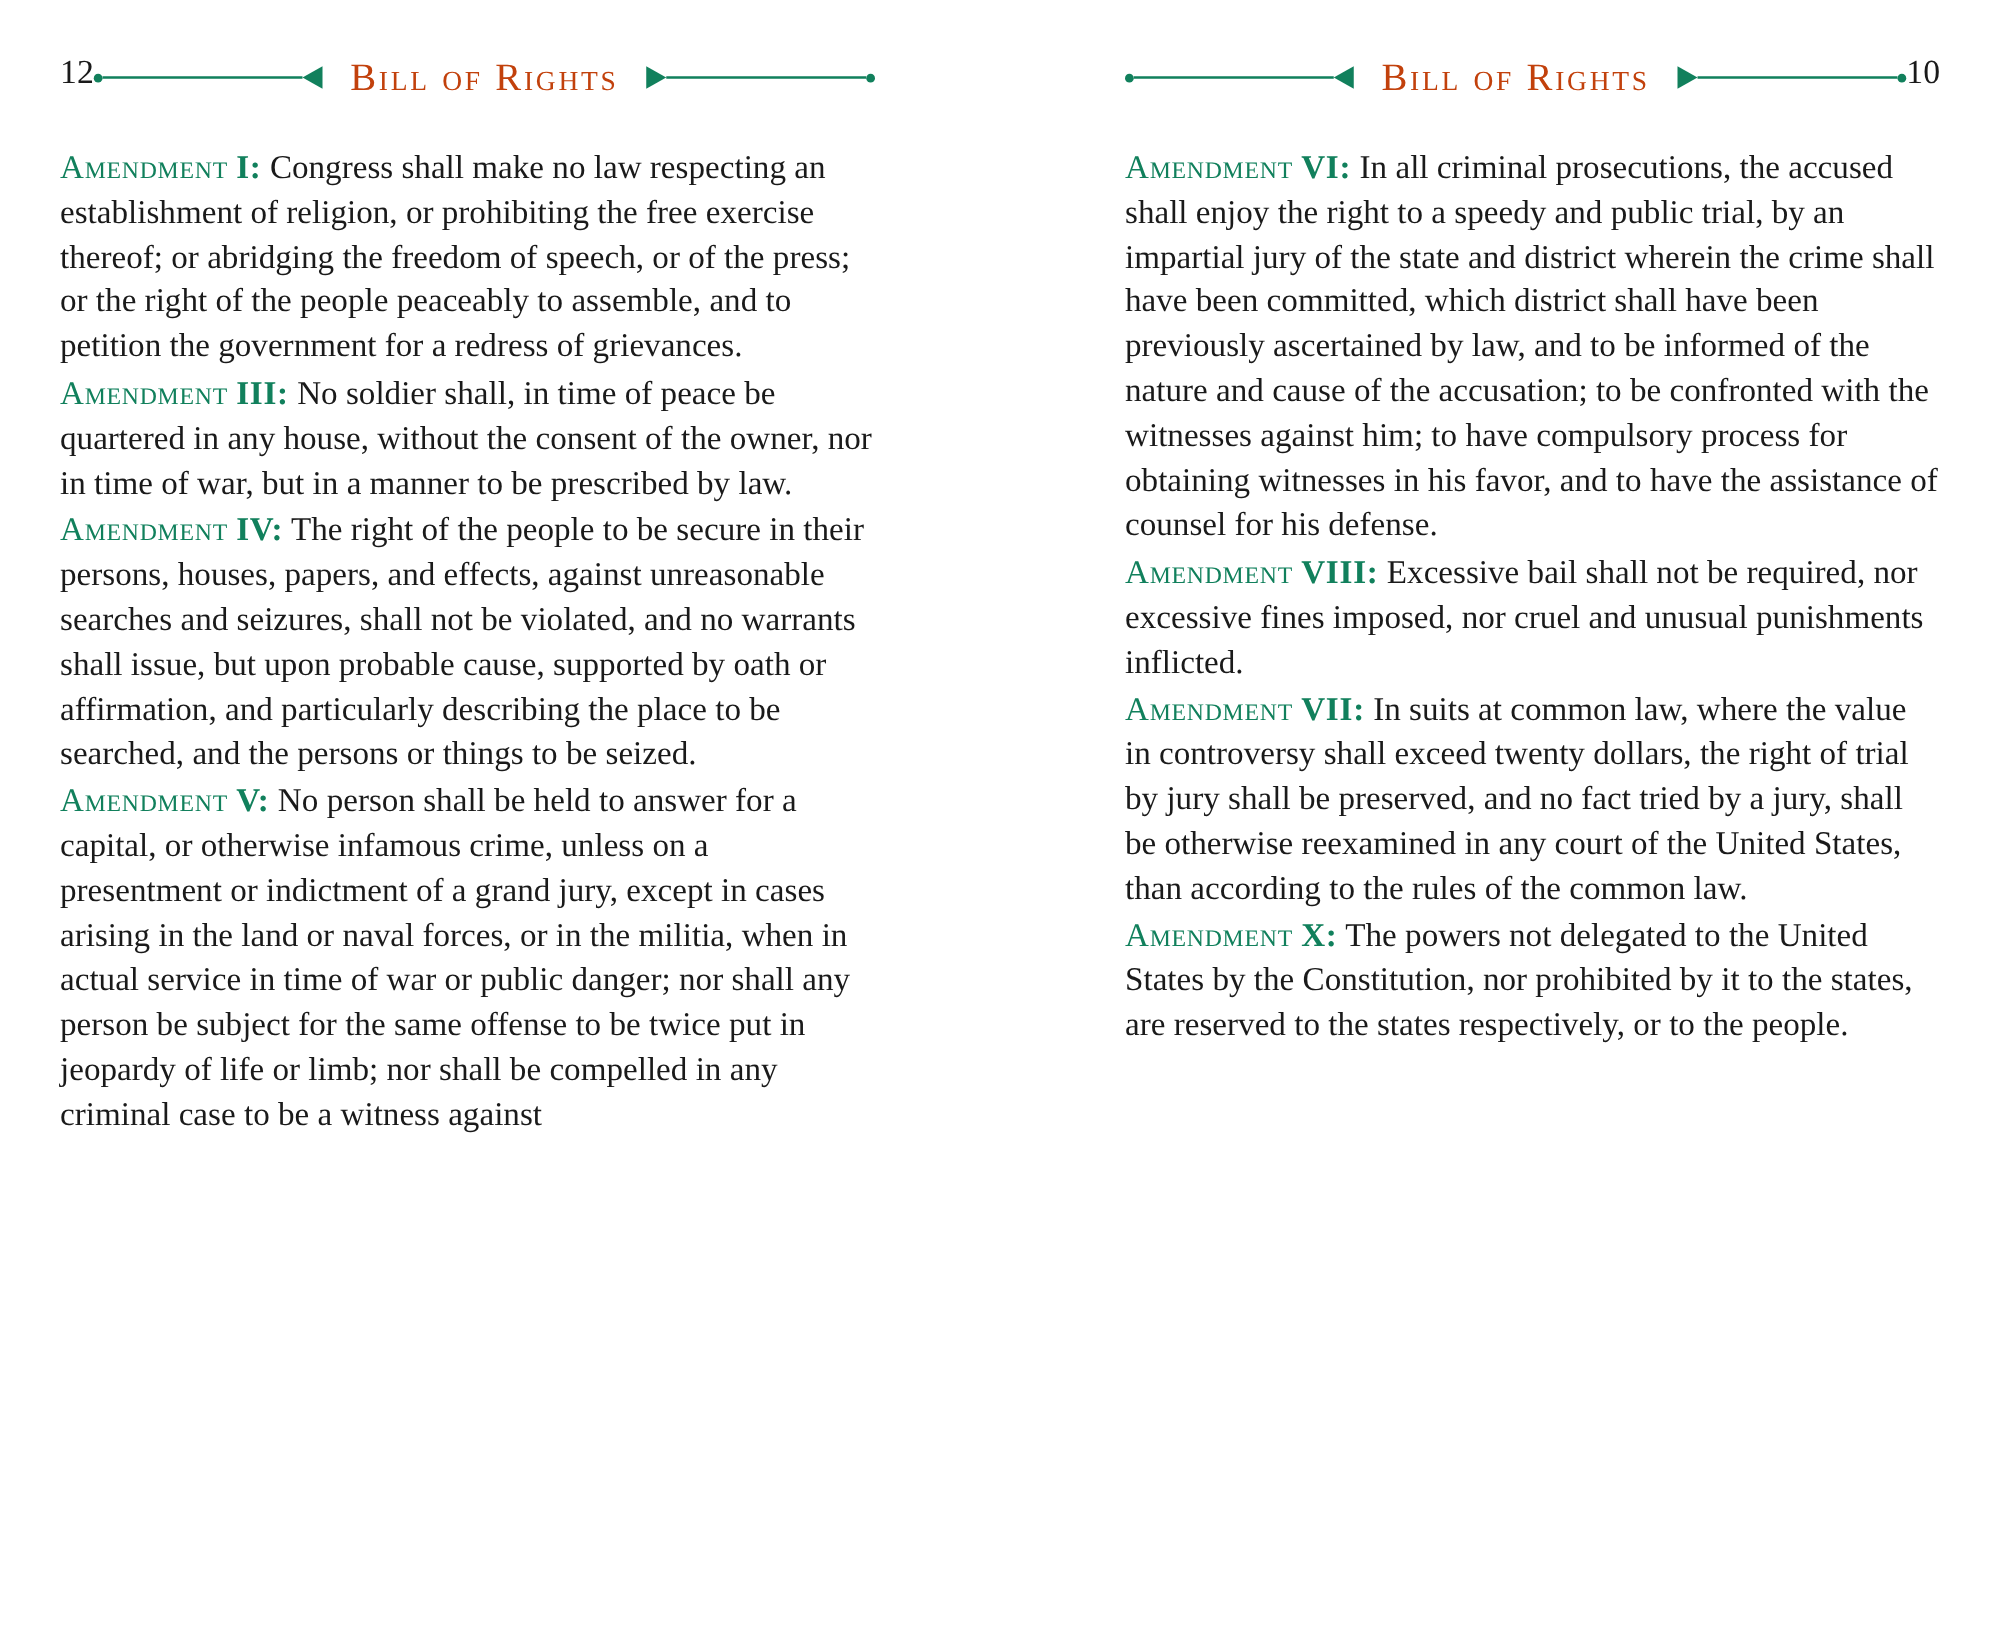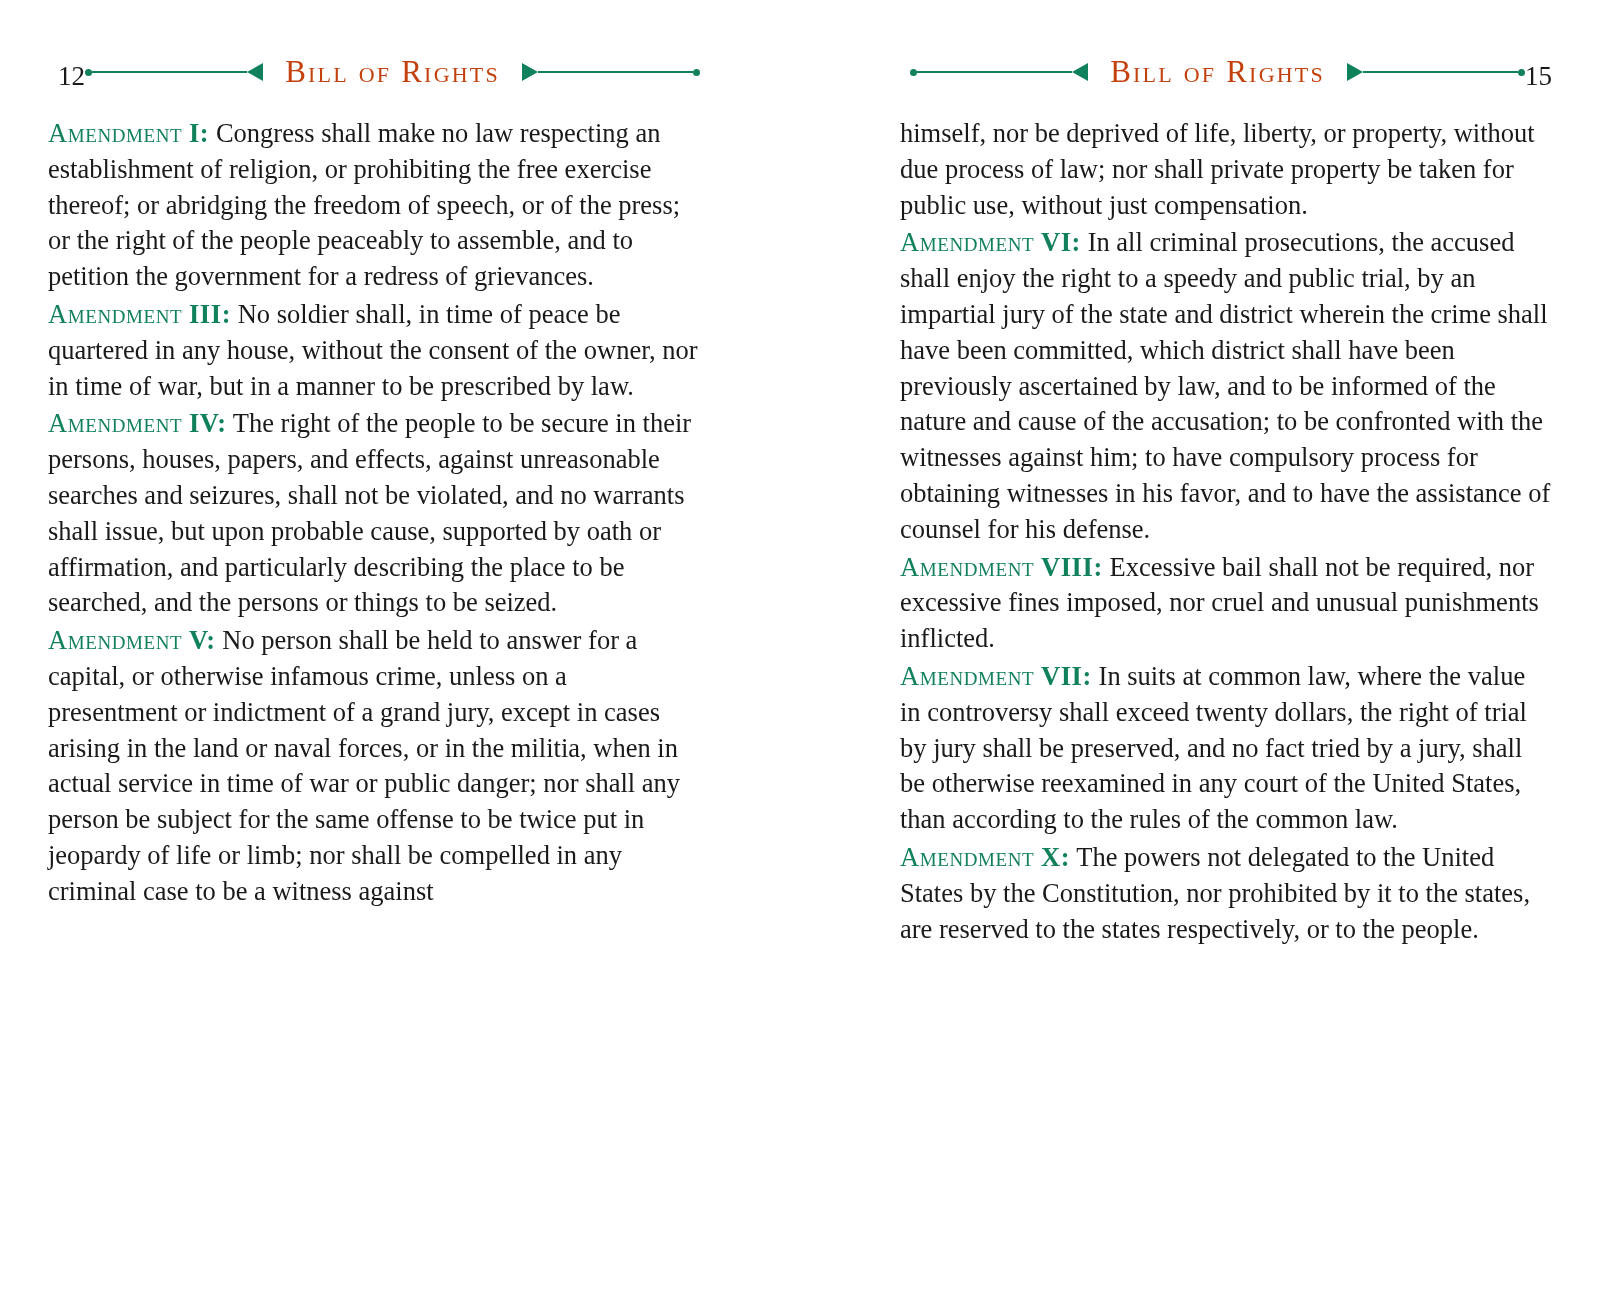--- a/index.html
+++ b/index.html
@@ -30,24 +30,23 @@
   .page-left {
     padding: 0 100px 0 48px;
   }
   .page-right {
     padding: 0 48px 0 100px;
   }
 
   
   .runhead {
     display: flex;
-    align-items: flex-end;
+    align-items: flex-start;
     height: 46px;
     gap: 0;
-    margin-left: 10px;
   }
   .folio {
     font-size: 27px;
     color: #1a1a1a;
     line-height: 1;
     flex: 0 0 auto;
     font-family: "Liberation Serif", serif;
   }
   .rule-group {
     display: flex;
@@ -169,26 +168,25 @@
     <div class="runhead">
       <div class="rule-group">
         <span class="rule-dot"></span>
         <span class="rule-line"></span>
         <span class="tri tri-left"></span>
         <span class="runhead-title">Bill of Rights</span>
         <span class="tri tri-right"></span>
         <span class="rule-line"></span>
         <span class="rule-dot"></span>
       </div>
-      <span class="folio">15</span>
+      <span class="folio">10</span>
     </div>
 
     <div class="column">
 
-      <p class="amendment cont">himself, nor be deprived of life, liberty, or property, without due process of law; nor shall private property be taken for public use, without just compensation.</p>
 
       <p class="amendment">
         <span class="amd-label">Amendment</span>
         <span class="amd-num">VI:</span><span> In all criminal prosecutions, the accused shall enjoy the right to a speedy and public trial, by an impartial jury of the state and district wherein the crime shall have been committed, which district shall have been previously ascertained by law, and to be informed of the nature and cause of the accusation; to be confronted with the witnesses against him; to have compulsory process for obtaining witnesses in his favor, and to have the assistance of counsel for his defense.</span>
       </p>
 
       <p class="amendment">
         <span class="amd-label">Amendment</span>
         <span class="amd-num">VIII:</span><span> Excessive bail shall not be required, nor excessive fines imposed, nor cruel and unusual punishments inflicted.</span>
       </p>

